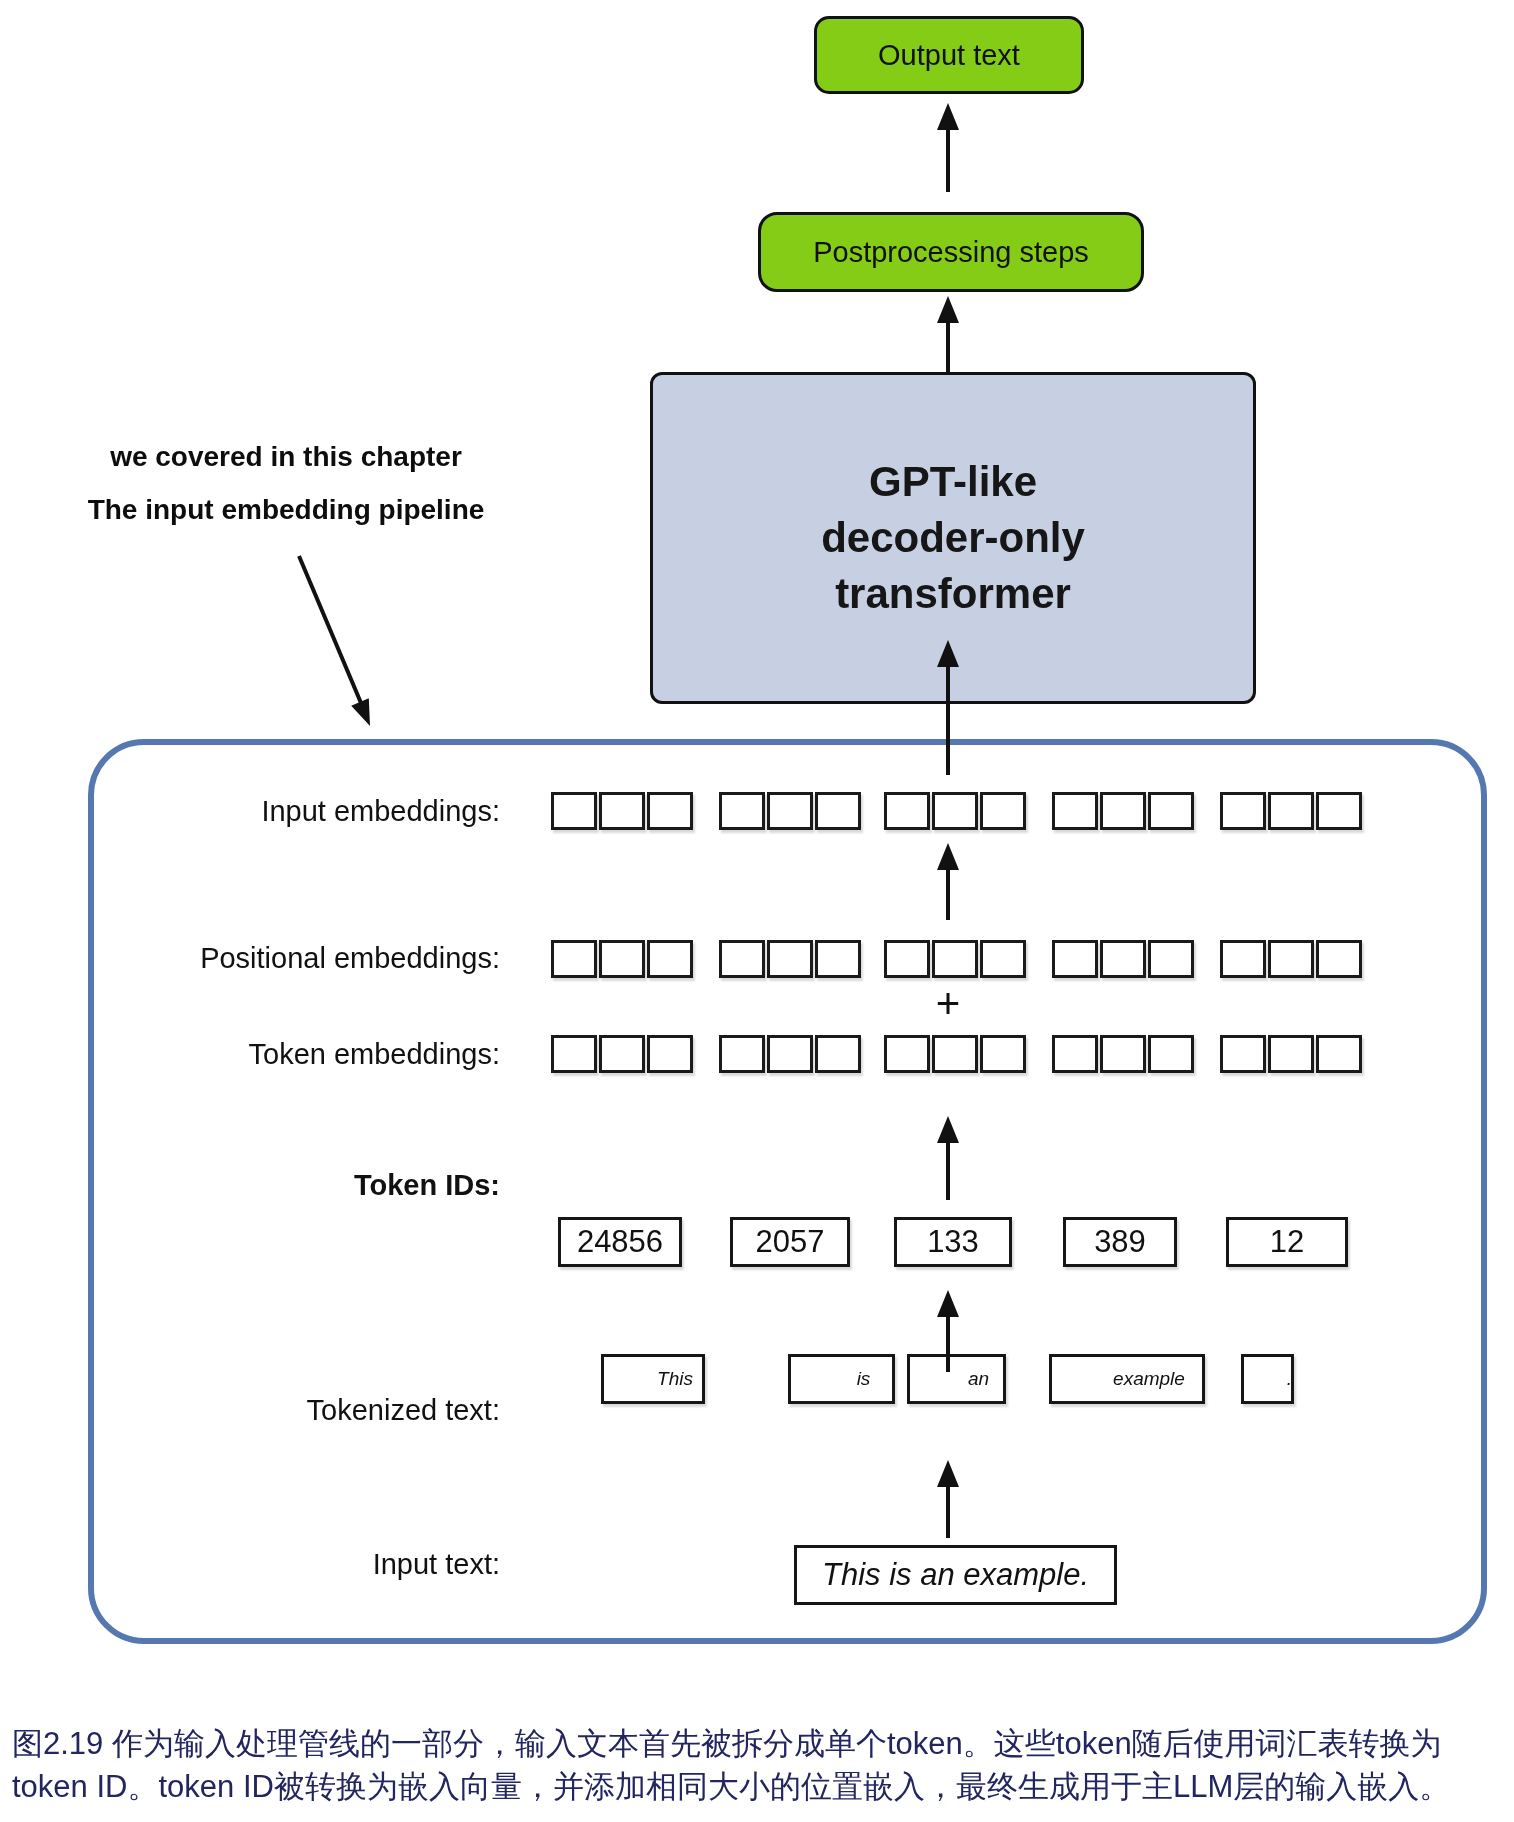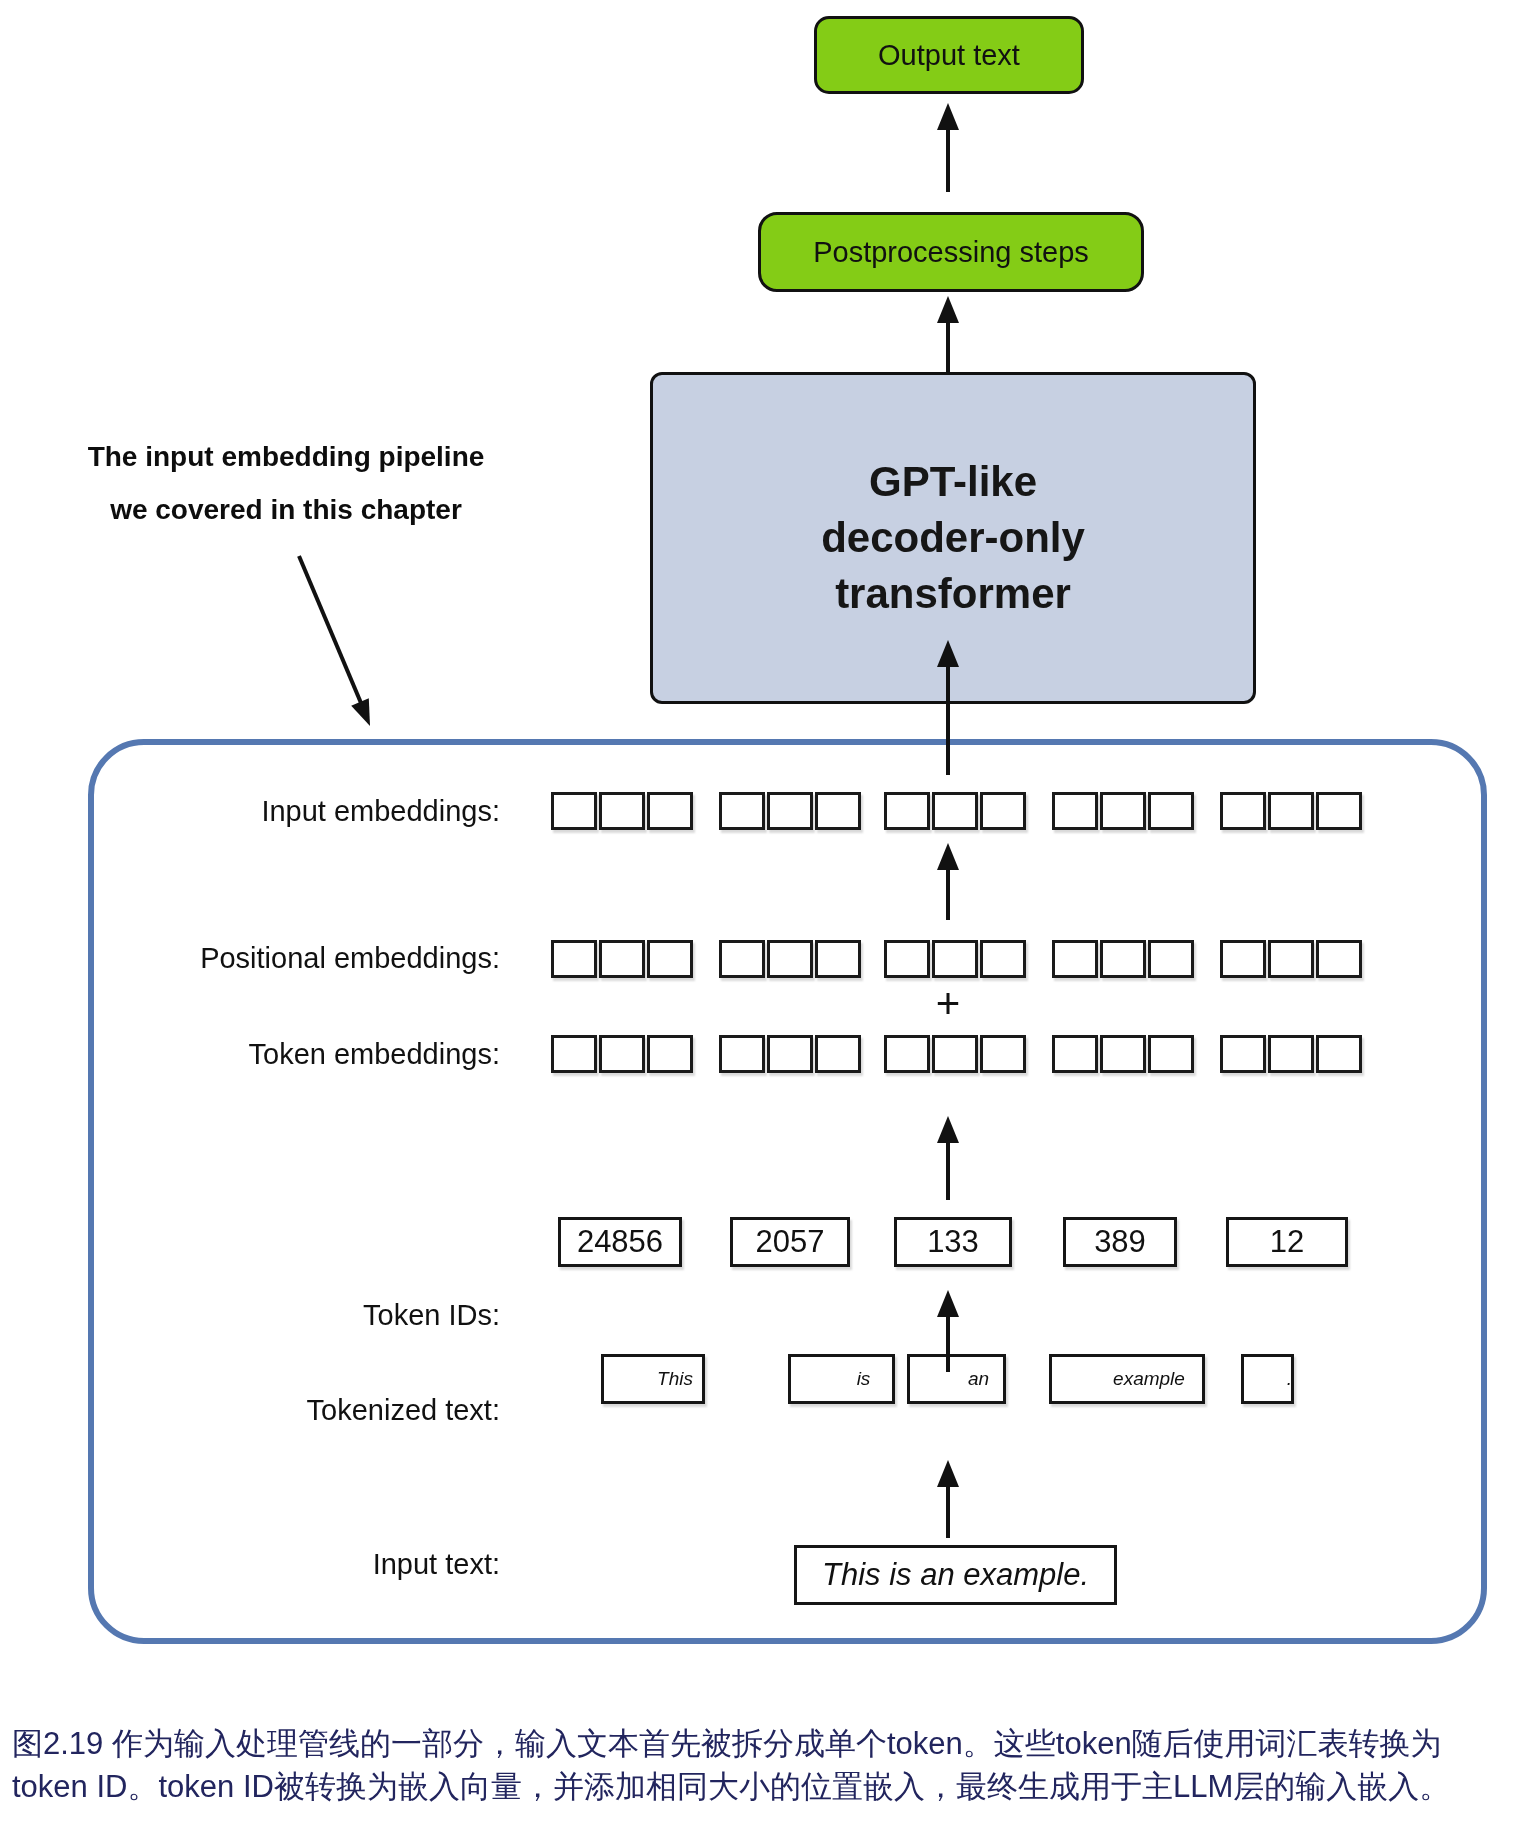--- a/index.html
+++ b/index.html
@@ -15,21 +15,21 @@
   #postprocessing-box{left:758px;top:212px;width:380px;height:74px;border-radius:19px;}
   #gpt-box{left:650px;top:372px;width:600px;height:326px;border-radius:12px;
            background:var(--gpt-fill);flex-direction:column;font-weight:bold;font-size:42px;
            line-height:56px;color:#161616;}
   #pipeline-container{position:absolute;left:88px;top:739px;width:1399px;height:905px;z-index:1;
            border:6px solid var(--container-border);border-radius:56px;box-sizing:border-box;background:#fff;}
   .row-label{position:absolute;right:1014px;white-space:nowrap;font-size:29px;z-index:3;line-height:34px;}
   #label-input-embeddings{top:794px;}
   #label-positional-embeddings{top:941px;}
   #label-token-embeddings{top:1037px;}
-  #label-token-ids{top:1298px;}
+  #label-token-ids{top:1168px;font-weight:bold;}
   #label-tokenized-text{top:1393px;}
   #label-input-text{top:1547px;}
   .sq-group{position:absolute;display:flex;gap:2px;z-index:3;}
   .sq{width:40px;height:32px;border:3px solid #1a1a1a;background:#fff;box-shadow:2px 3px 2px rgba(0,0,0,0.15);}
   #plus-sign{position:absolute;left:926px;top:980px;width:44px;text-align:center;
              font-size:42px;z-index:3;color:#111;}
   .tid-box,.tok-box{position:absolute;border:3px solid #161616;background:#fff;display:flex;
              align-items:center;justify-content:center;box-sizing:border-box;z-index:3;
              box-shadow:2px 3px 2px rgba(0,0,0,0.15);}
   .tid-box{top:1217px;height:50px;font-size:31px;}
@@ -84,22 +84,22 @@
 
 <div class="node" id="postprocessing-box">Postprocessing steps</div>
 
 <div class="node" id="gpt-box">
   <div>GPT-like</div>
   <div>decoder-only</div>
   <div>transformer</div>
 </div>
 
 <div id="annotation">
+  <div>we covered in this chapter</div>
   <div>The input embedding pipeline</div>
-  <div>we covered in this chapter</div>
 </div>
 
 <div id="pipeline-container"></div>
 
 <div class="row-label" id="label-input-embeddings">Input embeddings:</div>
 <div class="row-label" id="label-positional-embeddings">Positional embeddings:</div>
 <div class="row-label" id="label-token-embeddings">Token embeddings:</div>
 <div class="row-label" id="label-token-ids">Token IDs:</div>
 <div class="row-label" id="label-tokenized-text">Tokenized text:</div>
 <div class="row-label" id="label-input-text">Input text:</div>

